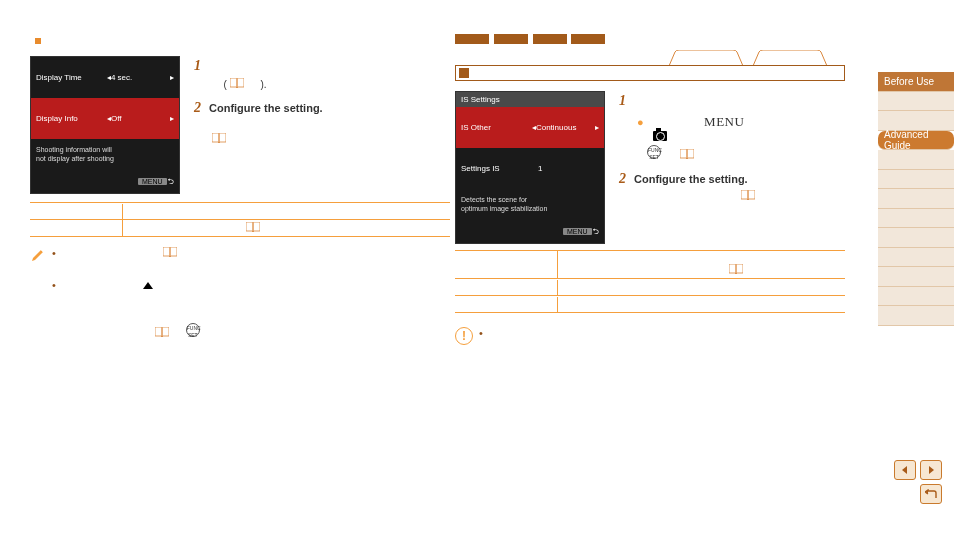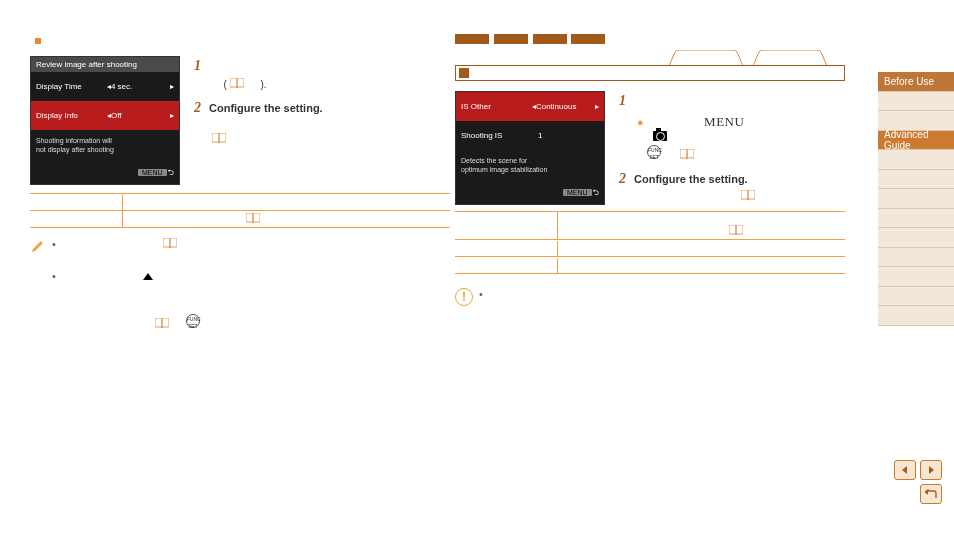--- a/index.html
+++ b/index.html
@@ -42,21 +42,21 @@
 
   
   .cam-shot {
     width: 148px;
     background: #1a1a1a;
     color: #fff;
     font-size: 8px;
     border: 1px solid #333;
   }
   .cam-head { background:#4a4a4a; padding:3px 5px; font-size:8px; }
-  .cam-row { display:flex; padding:10px 5px; }
+  .cam-row { display:flex; padding:16px 5px; }
   .cam-row.sel { background:#b91c1c; }
   .cam-row .k { flex: 1.2; }
   .cam-row .v { flex: 1; }
   .cam-row .tri { width:4px; color:#fff; }
   .cam-note { padding: 6px 5px 10px; font-size:7px; line-height:1.3; color:#ddd; }
   .cam-foot { text-align:right; padding:2px 5px 4px; }
   .cam-foot .btn { background:#888; color:#000; font-size:7px; padding:0 4px; border-radius:1px; display:inline-block; }
   .cam-foot .arc { font-size:8px; margin-left:1px; }
 
   
@@ -116,21 +116,20 @@
 
 <div class="pg-dot"></div>
 
 <div class="page left">
 
   <div style="height:14px"></div>
 
   <div style="display:flex; gap:14px; align-items:flex-start; margin-top:8px;">
 
     <div class="cam-shot">
-      <div class="cam-head">Review image after shooting</div>
       <div class="cam-row">
         <span class="k">Display Time</span>
         <span class="tri">◂</span>
         <span class="v">4 sec.</span>
         <span class="tri">▸</span>
       </div>
       <div class="cam-row sel">
         <span class="k">Display Info</span>
         <span class="tri">◂</span>
         <span class="v">Off</span>
@@ -245,28 +244,29 @@
         </svg>
     </div>
   </div>
   <div class="section-bar">
     <div class="section-block"></div>
   </div>
 
   <div style="display:flex; gap:14px; align-items:flex-start; margin-top:10px;">
 
     <div class="cam-shot">
+      <div class="cam-head">IS Settings</div>
       <div class="cam-row sel">
         <span class="k">IS Other</span>
         <span class="tri">◂</span>
         <span class="v">Continuous</span>
         <span class="tri">▸</span>
       </div>
       <div class="cam-row">
-        <span class="k">Shooting IS</span>
+        <span class="k">Settings IS</span>
         <span class="tri" style="visibility:hidden">◂</span>
         <span class="v">1</span>
       </div>
       <div class="cam-note">
         <div>Detects the scene for</div>
         <div>optimum image stabilization</div>
       </div>
       <div class="cam-foot"><span class="btn">MENU</span><span class="arc">⮌</span></div>
     </div>
 
@@ -337,21 +337,21 @@
 </div>
 
 <div class="sidebar">
   <div class="side-links">
 
   <a href="#" class="top" style="color: rgba(255, 255, 255, 0); background: rgb(255, 255, 255);">Cover</a>
       <a href="#" class="dark" style="color: rgb(255, 255, 255);">Before Use</a>
       <a href="#" class="alt" style="color: rgba(255, 255, 255, 0);">Common Camera
 Operations</a>
       <a href="#" class="alt" style="color: rgba(255, 255, 255, 0);">Basic Guide</a>
-      <a href="#" class="active" style="color: rgb(255, 255, 255);">Advanced Guide</a>
+      <a href="#" class="active" style="color: rgb(255, 255, 255); border-radius: 7px;">Advanced Guide</a>
       <a href="#" class="alt" style="color: rgba(255, 255, 255, 0);">Camera Basics</a>
       <a href="#" class="alt" style="color: rgba(255, 255, 255, 0);">Auto Mode</a>
       <a href="#" class="alt" style="color: rgba(255, 255, 255, 0);">Other Shooting
 Modes</a>
       <a href="#" class="alt" style="color: rgba(255, 255, 255, 0);">P Mode</a>
       <a href="#" class="alt" style="color: rgba(255, 255, 255, 0);">Playback Mode</a>
       <a href="#" class="alt" style="color: rgba(255, 255, 255, 0);">Setting Menu</a>
       <a href="#" class="alt" style="color: rgba(255, 255, 255, 0);">Accessories</a>
       <a href="#" class="alt" style="color: rgba(255, 255, 255, 0);">Appendix</a>
       <a href="#" class="alt" style="color: rgba(255, 255, 255, 0);">Index</a>

